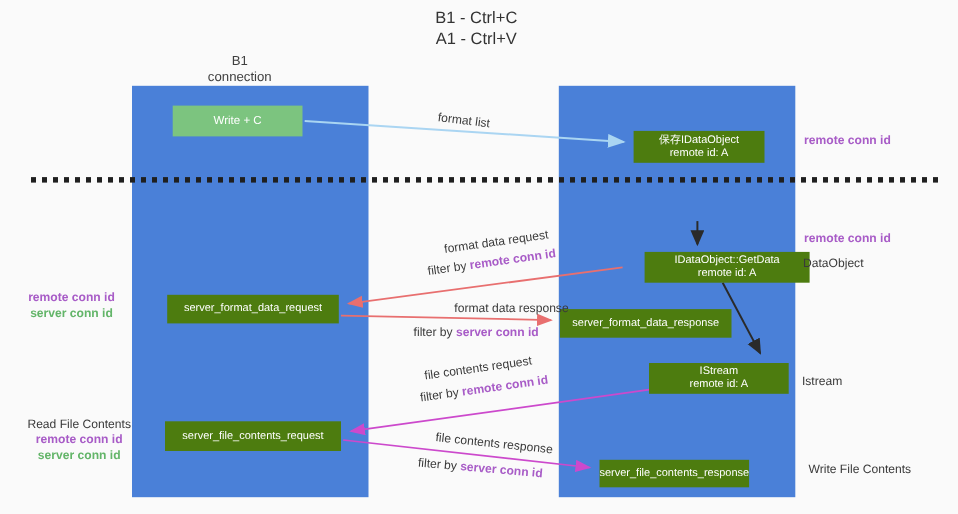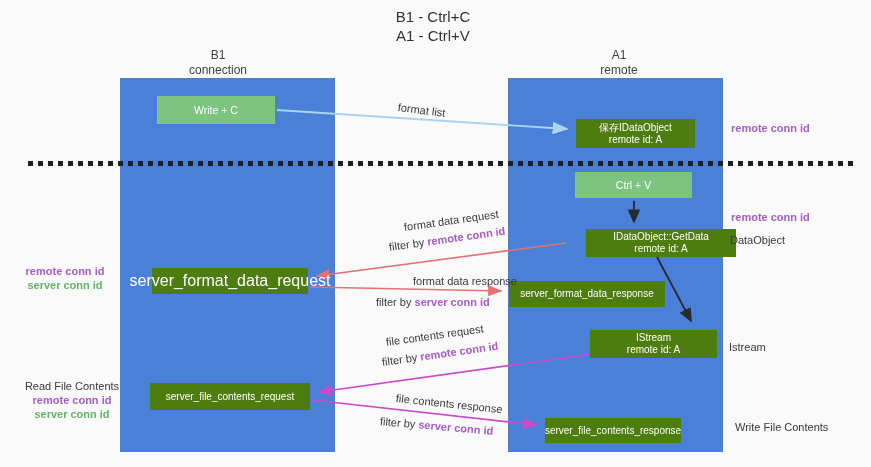--- a/index.html
+++ b/index.html
@@ -31,24 +31,20 @@
 
   <div class="abs title">
     <div>B1 - Ctrl+C</div>
     <div>A1 - Ctrl+V</div>
   </div>
 
   <div class="abs lane-header" style="left:148px;top:48px;width:140px;">
     <div>B1</div>
     <div>connection</div>
   </div>
-  <div class="abs lane-header" style="left:549px;top:48px;width:140px;">
-    <div>A1</div>
-    <div>remote</div>
-  </div>
 
   <div class="abs lane" style="left:120px;top:78px;width:215px;height:374px;"></div>
   <div class="abs lane" style="left:508px;top:78px;width:215px;height:374px;"></div>
 
   <div class="abs divider"></div>
 
   <svg class="overlay" width="871" height="467" viewBox="0 0 871 467">
     <defs>
       <marker id="mblue" markerWidth="10" markerHeight="8" refX="8" refY="3.5" orient="auto">
           <path d="M0,0 L9,3.5 L0,7 z" fill="#aad5f2"></path>
@@ -72,28 +68,25 @@
     <line x1="312" y1="400" x2="536" y2="425" stroke="#cc49cc" stroke-width="1.6" marker-end="url(#mmag)"></line>
   </svg>
 
   <div class="abs node green" style="left:157px;top:96px;width:118px;height:28px;">
     <span>Write + C</span>
   </div>
   <div class="abs node orange" style="left:576px;top:119px;width:119px;height:29px;">
     <span class="l2">保存IDataObject</span>
     <span class="l2">remote id: A</span>
   </div>
-  <div class="abs node green" style="left:575px;top:172px;width:117px;height:26px;">
-    <span>Ctrl + V</span>
-  </div>
   <div class="abs node orange" style="left:570px;top:229px;width:150px;height:28px;margin-left:16px;">
     <span class="l2">IDataObject::GetData</span>
     <span class="l2">remote id: A</span>
   </div>
-  <div class="abs node orange" style="left:152px;top:268px;width:156px;height:26px;font-size:16px;">
+  <div class="abs node orange" style="left:152px;top:268px;width:156px;height:26px;font-size:10px;">
     <span>server_format_data_request</span>
   </div>
   <div class="abs node orange" style="left:509px;top:281px;width:156px;height:26px;font-size:10px;">
     <span>server_format_data_response</span>
   </div>
   <div class="abs node orange" style="left:590px;top:330px;width:127px;height:28px;">
     <span class="l2">IStream</span>
     <span class="l2">remote id: A</span>
   </div>
   <div class="abs node orange" style="left:150px;top:383px;width:160px;height:27px;font-size:10px;">

